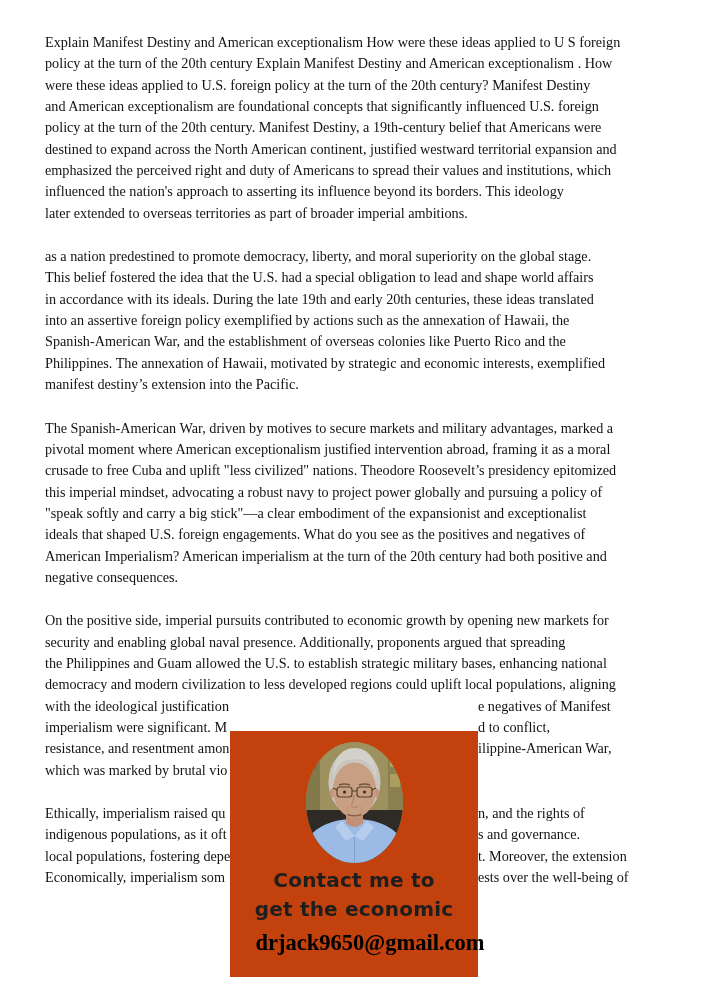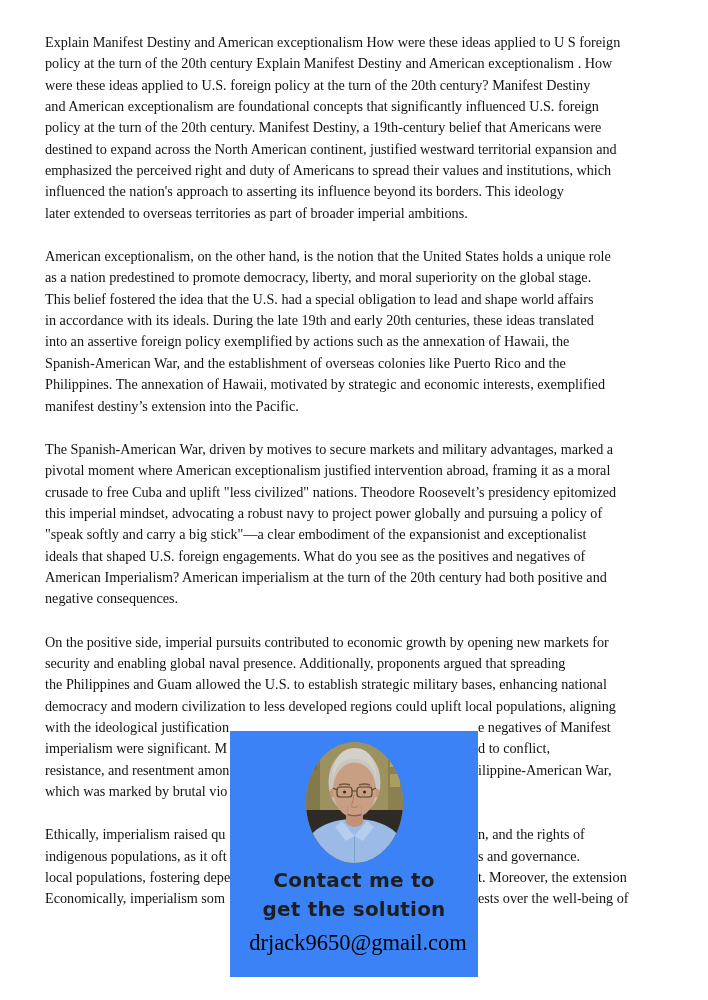--- a/index.html
+++ b/index.html
@@ -24,44 +24,43 @@
   .photo{
     position:absolute;left:76px;top:11px;width:97px;height:121px;
   }
   .headline{
     position:absolute;top:135px;left:0;width:100%;
     font-family:"DejaVu Sans", sans-serif;
     font-weight:bold;font-size:20px;line-height:29px;
     color:#1e1e1e;letter-spacing:0.2px;
   }
   .email{
-    position:absolute;top:199px;left:4px;width:100%;
+    position:absolute;top:199px;left:16px;width:100%;
     font-family:"Liberation Serif", serif;
-    font-weight:normal;font-size:22.5px;color:#000000;
+    font-weight:bold;font-size:22.5px;color:#000000;
   }
 </style>
 </head>
 <body>
 
 <div class="doc">
 
   <div class="para">
     <div class="ln">Explain Manifest Destiny and American exceptionalism How were these ideas applied to U S foreign</div>
     <div class="ln">policy at the turn of the 20th century Explain Manifest Destiny and American exceptionalism . How</div>
     <div class="ln">were these ideas applied to U.S. foreign policy at the turn of the 20th century? Manifest Destiny</div>
     <div class="ln">and American exceptionalism are foundational concepts that significantly influenced U.S. foreign</div>
     <div class="ln">policy at the turn of the 20th century. Manifest Destiny, a 19th-century belief that Americans were</div>
     <div class="ln">destined to expand across the North American continent, justified westward territorial expansion and</div>
     <div class="ln">emphasized the perceived right and duty of Americans to spread their values and institutions, which</div>
     <div class="ln">influenced the nation's approach to asserting its influence beyond its borders. This ideology</div>
     <div class="ln">later extended to overseas territories as part of broader imperial ambitions.</div>
   </div>
 
   <div class="para">
-    <div class="ln">American exceptionalism, on the other hand, is the notion that the United States holds a unique role</div>
     <div class="ln">as a nation predestined to promote democracy, liberty, and moral superiority on the global stage.</div>
     <div class="ln">This belief fostered the idea that the U.S. had a special obligation to lead and shape world affairs</div>
     <div class="ln">in accordance with its ideals. During the late 19th and early 20th centuries, these ideas translated</div>
     <div class="ln">into an assertive foreign policy exemplified by actions such as the annexation of Hawaii, the</div>
     <div class="ln">Spanish-American War, and the establishment of overseas colonies like Puerto Rico and the</div>
     <div class="ln">Philippines. The annexation of Hawaii, motivated by strategic and economic interests, exemplified</div>
     <div class="ln">manifest destiny’s extension into the Pacific.</div>
   </div>
 
   <div class="para">
@@ -112,21 +111,21 @@
       <span class="fragR">t. Moreover, the extension</span>
     </div>
     <div class="ln">
       <span>Economically, imperialism som</span>
       <span class="fragR">ests over the well-being of</span>
     </div>
   </div>
 
 </div>
 
-<div class="popup" style="background-color: #3b82f6;">
+<div class="popup" style="background-color: #c2410c;">
   <div class="photo">
     <svg viewBox="0 0 97 121" width="97" height="121">
       <defs>
         <clipPath id="ovalClip">
             <ellipse cx="48.5" cy="60.5" rx="48.5" ry="60.5"></ellipse>
           </clipPath>
       </defs>
       <g clip-path="url(#ovalClip)">
         <rect x="0" y="0" width="97" height="121" fill="#9d925f"></rect>
         <rect x="0" y="0" width="14" height="121" fill="#837a4b"></rect>
@@ -159,16 +158,16 @@
         <path d="M48,53 C47.5,57 46.5,61 45.5,63" stroke="#a87e60" stroke-width="1" fill="none"></path>
         <path d="M45,64.5 Q48.5,66.5 52,64.5" stroke="#a87e60" stroke-width="1" fill="none"></path>
         <path d="M42,64 Q41,68 41.5,71" stroke="#b98f72" stroke-width="0.8" fill="none"></path>
         <path d="M55,64 Q56,68 55.5,71" stroke="#b98f72" stroke-width="0.8" fill="none"></path>
         <path d="M41.5,72.5 Q48.5,75 55.5,72.5" stroke="#8d5d4a" stroke-width="1.6" fill="none"></path>
       </g>
     </svg>
   </div>
   <div class="headline">
     <div>Contact me to</div>
-    <div>get the solution</div>
+    <div>get the economic</div>
   </div>
   <div class="email">drjack9650@gmail.com</div>
 </div>
 
 </body></html>

